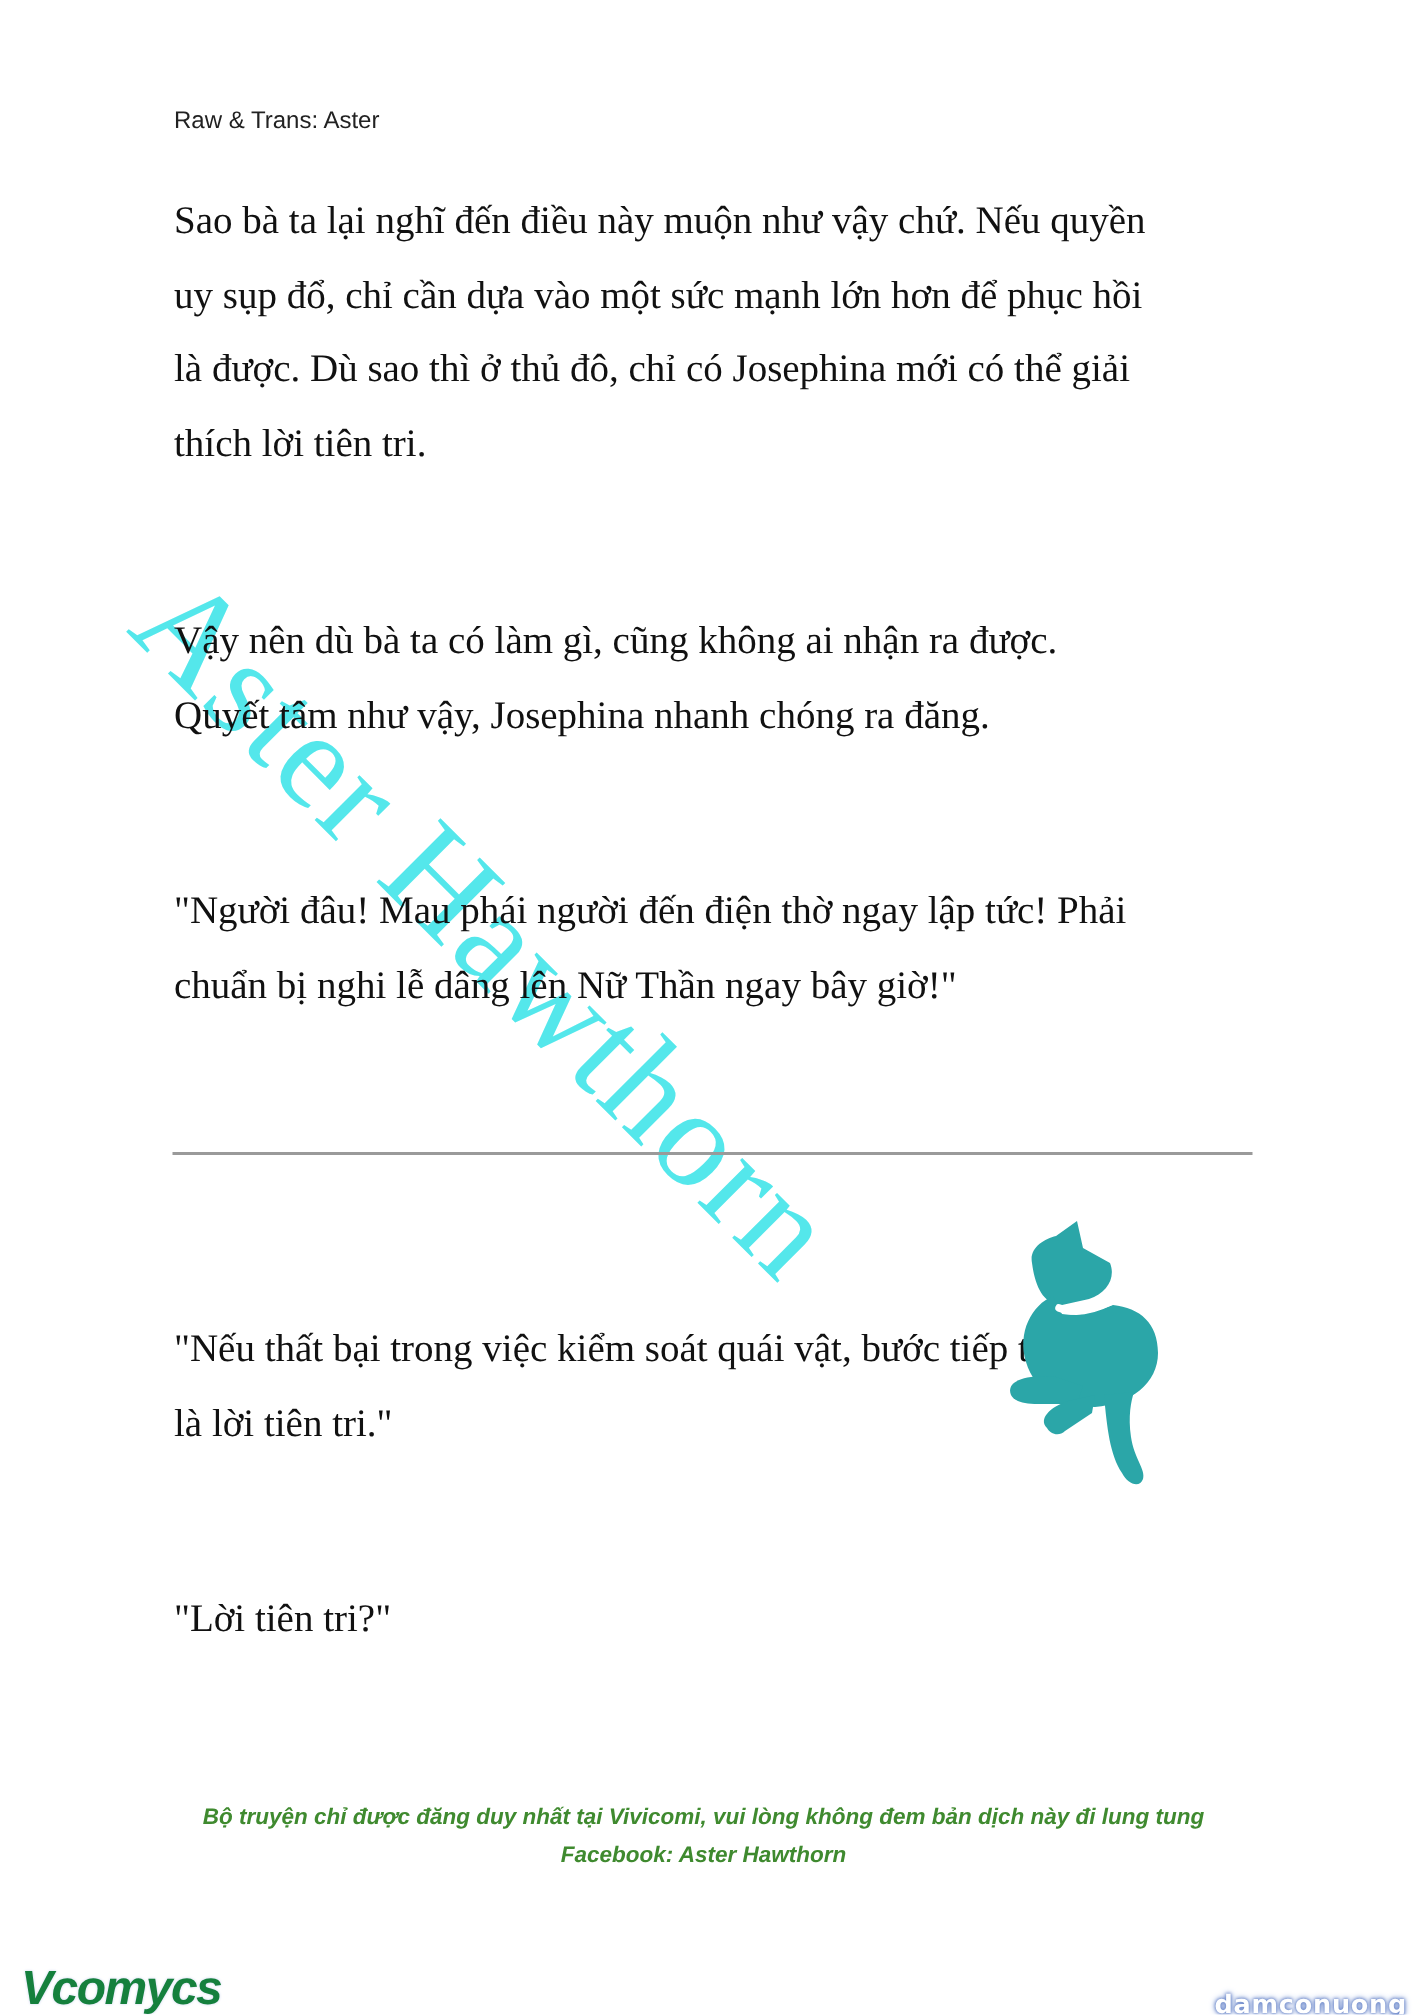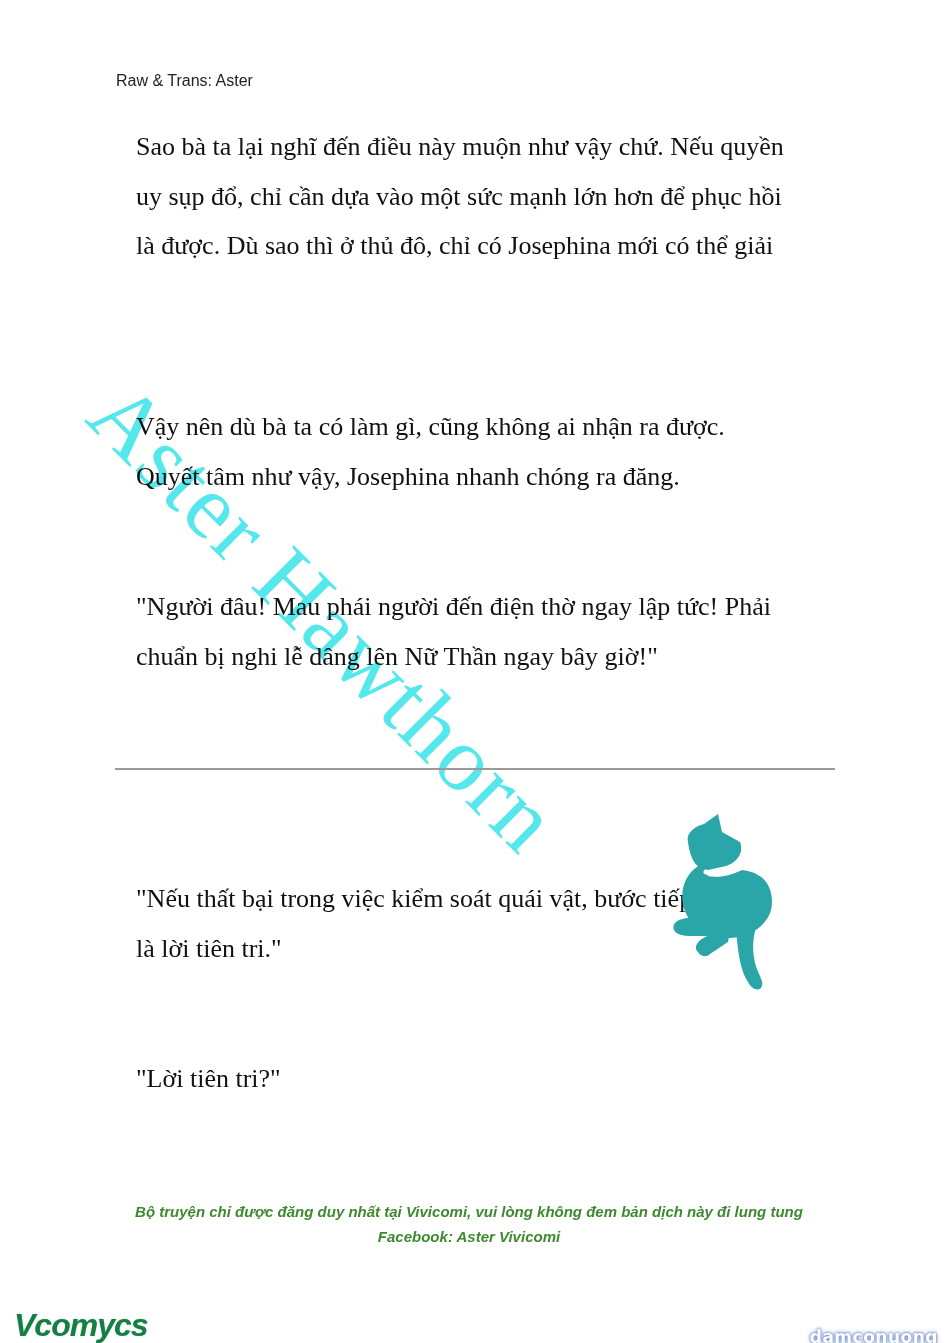--- a/index.html
+++ b/index.html
@@ -34,21 +34,20 @@
       width: 730px;
       font-family: "Liberation Serif", serif;
       font-size: 26px;
       line-height: 49.5px;
       color: #111111;
       margin: 0;
     }
     .para .line {
       display: block;
       white-space: nowrap;
-      margin-left: 20px;
     }
     .divider {
       position: absolute;
       left: 115px;
       top: 754px;
       width: 720px;
       height: 0;
       border-top: 2px solid #9a9a9a;
     }
     .watermark-text {
@@ -128,20 +127,21 @@
 
 <div class="page">
 
   <div class="header-credit">Raw &amp; Trans: Aster</div>
 
   <div class="text-layer">
     <p class="para" style="top:108px;">
       <span class="line">Sao bà ta lại nghĩ đến điều này muộn như vậy chứ. Nếu quyền</span>
       <span class="line">uy sụp đổ, chỉ cần dựa vào một sức mạnh lớn hơn để phục hồi</span>
       <span class="line">là được. Dù sao thì ở thủ đô, chỉ có Josephina mới có thể giải</span>
+      <span class="line">thích lời tiên tri.</span>
     </p>
 
     <p class="para" style="top:388px;">
       <span class="line">Vậy nên dù bà ta có làm gì, cũng không ai nhận ra được.</span>
       <span class="line">Quyết tâm như vậy, Josephina nhanh chóng ra đăng.</span>
     </p>
 
     <p class="para" style="top:568px;">
       <span class="line">"Người đâu! Mau phái người đến điện thờ ngay lập tức! Phải</span>
       <span class="line">chuẩn bị nghi lễ dâng lên Nữ Thần ngay bây giờ!"</span>
@@ -174,19 +174,19 @@
 
       <path d="M30 140 C24 134 32 126 44 122 L62 118 L60 130 L42 142 C38 146 32 144 30 140 Z"></path>
 
       <path d="M68 118 C70 140 72 158 80 170 C84 178 92 180 94 174 C96 168 88 160 86 146 C84 132 86 122 88 116 Z"></path>
     </g>
     <path d="M38 60 C48 64 60 62 72 56" stroke="#ffffff" stroke-width="5" fill="none" stroke-linecap="round"></path>
   </svg>
 
   <div class="footer">
     <span class="fline">Bộ truyện chỉ được đăng duy nhất tại Vivicomi, vui lòng không đem bản dịch này đi lung tung</span>
-    <span class="fline">Facebook: Aster Vivicomi</span>
+    <span class="fline">Facebook: Aster Hawthorn</span>
   </div>
 
   <div class="logo-left">Vcomycs</div>
   <div class="logo-right">damconuong</div>
 
 </div>
 
 </body></html>

